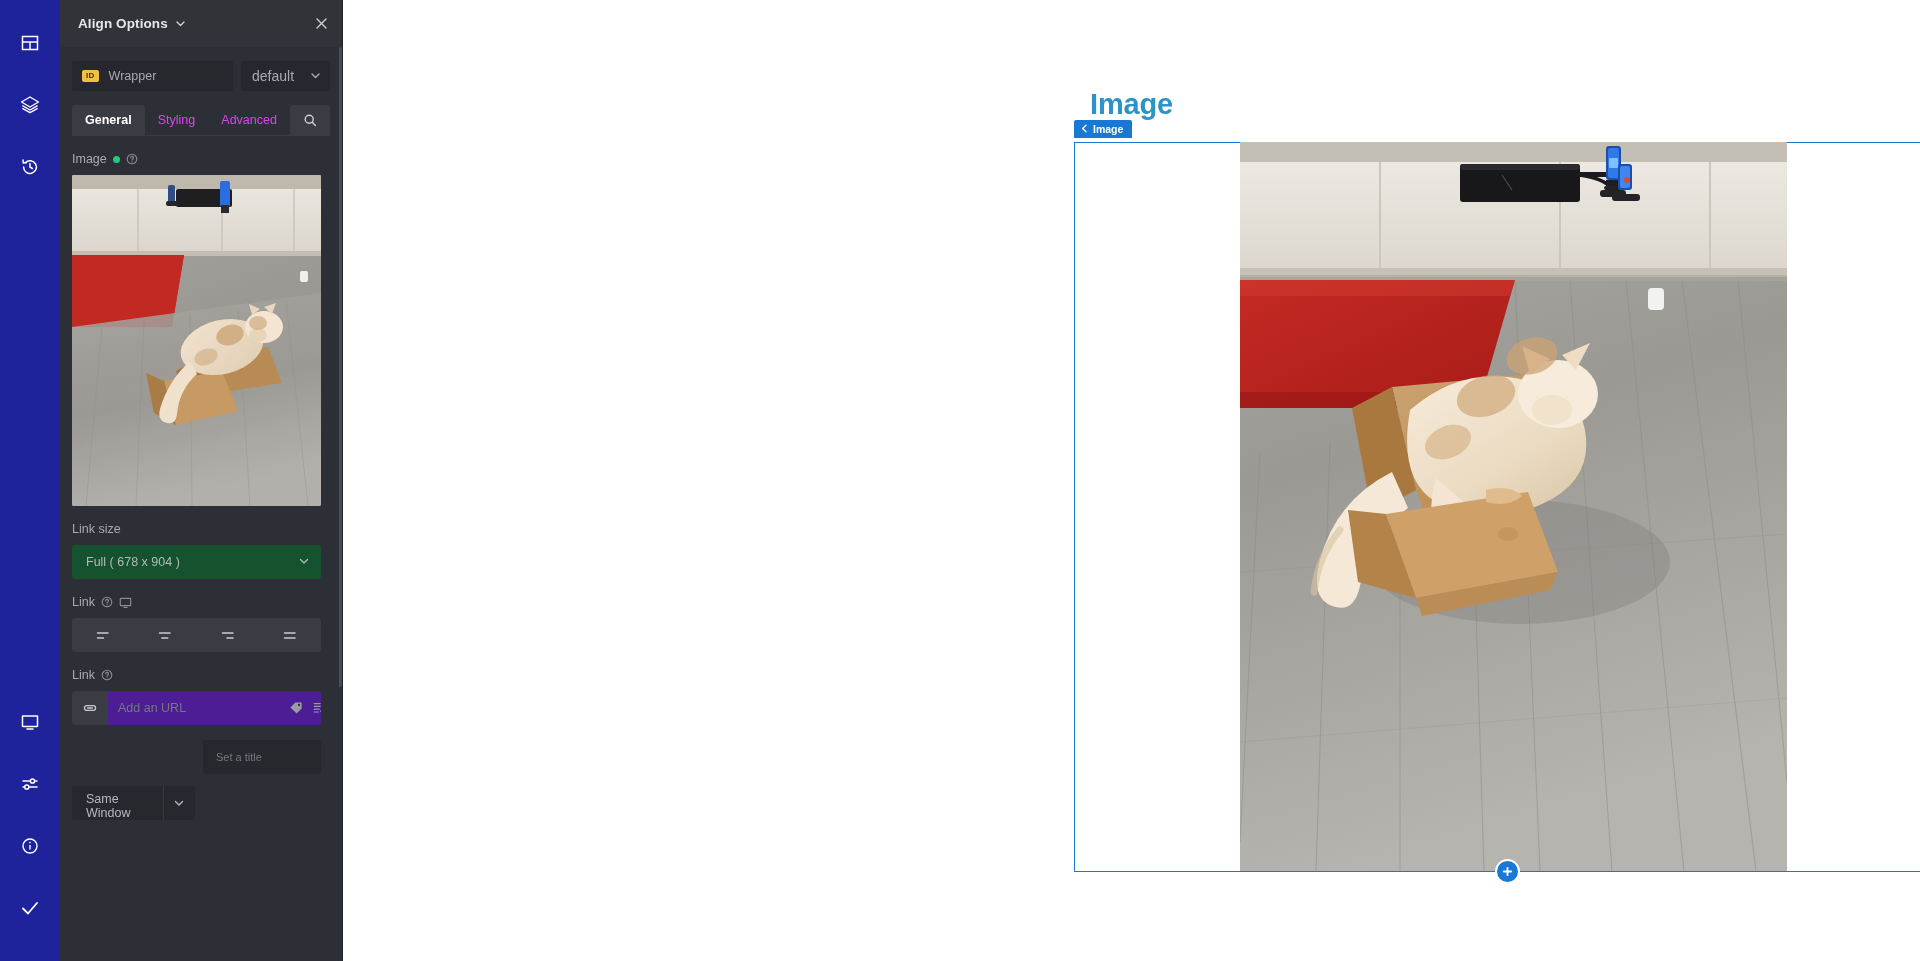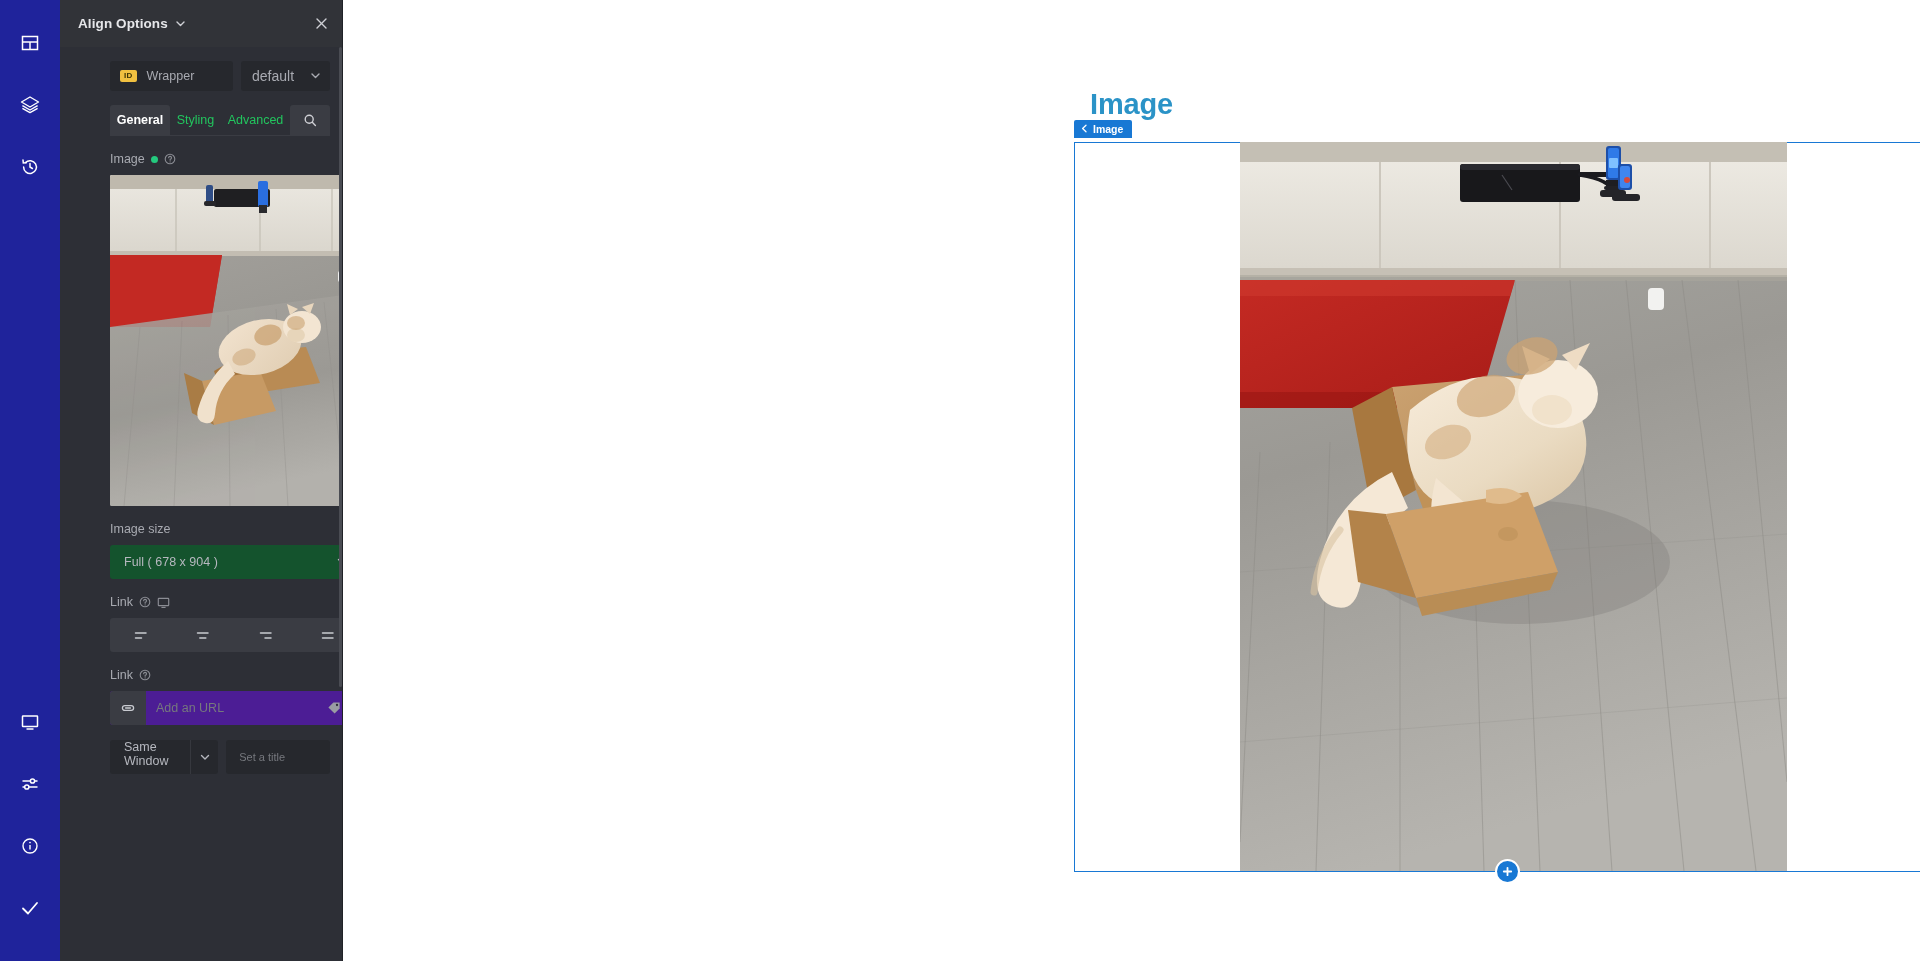--- a/index.html
+++ b/index.html
@@ -47,21 +47,21 @@
   }
   .panel-title {
     color: #e6e7ea;
     font-size: 13.5px;
     font-weight: bold;
     letter-spacing: 0.1px;
   }
   .title-caret { margin-left: 7px; display: flex; align-items: center; cursor: pointer; }
   .panel-close { margin-left: auto; cursor: pointer; display: flex; align-items: center; }
 
-  .panel-body { flex: 1 1 auto; overflow: hidden; position: relative; padding-left: 38px; }
+  .panel-body { flex: 1 1 auto; overflow: hidden; position: relative; }
 
   
   .selector-row {
     display: flex; gap: 8px;
     padding: 14px 12px 0 12px;
   }
   .sel-wrapper {
     flex: 1 1 auto;
     height: 30px;
     background: #26282d;
@@ -99,21 +99,21 @@
   .tabs {
     display: flex;
     margin-top: 14px;
     padding: 0 12px;
     align-items: stretch;
   }
   .tab {
     flex: 1 1 auto;
     height: 30px;
     display: flex; align-items: center; justify-content: center;
-    color: #22c55e;
+    color: #d946ef;
     font-size: 12.5px;
     cursor: pointer;
     background: transparent;
     border-top-left-radius: 3px;
     border-top-right-radius: 3px;
   }
   .tab.active { background: #3a3c43; color: #ffffff; font-weight: bold; }
   .tab-search {
     width: 40px; height: 30px;
     display: flex; align-items: center; justify-content: center;
@@ -192,23 +192,24 @@
   }
   .link-input::placeholder { color: #76787e; }
   .link-trailing { display: flex; align-items: center; gap: 9px; padding-right: 11px; }
   .link-trailing span { display: flex; cursor: pointer; }
 
   .link-bottom-row { display: flex; gap: 8px; margin-top: 15px; }
   .window-select {
     width: 123px; height: 34px;
     background: #26282d;
     border-radius: 3px;
-    display: flex; align-items: flex-start;
+    display: flex; align-items: flex-end;
     cursor: pointer;
     overflow: hidden;
+    margin-top: 46px;
   }
   .window-select-label {
     flex: 1 1 auto;
     color: #b6b8bf; font-size: 12.5px;
     padding-left: 14px;
   }
   .window-select-caret {
     width: 34px; height: 34px;
     display: flex; align-items: center; justify-content: center;
     border-left: 1px solid #36383e;
@@ -476,21 +477,21 @@
                 <ellipse cx="186" cy="148" rx="9" ry="7" fill="#c9a171" opacity="0.6"></ellipse>
                 <ellipse cx="134" cy="182" rx="12" ry="8" fill="#c9a171" opacity="0.5" transform="rotate(-20 134 182)"></ellipse>
               </g>
               <rect x="228" y="96" width="8" height="11" rx="2" fill="#efefef"></rect>
             </svg>
           </div>
         </div>
 
         <div class="field">
           <div class="field-label-row">
-            <span class="field-label">Image size</span>
+            <span class="field-label">Link size</span>
           </div>
           <div class="select-box">
             <span class="select-value">Full ( 678 x 904 )</span>
             <span>
               <svg width="12" height="12" viewBox="0 0 12 12" fill="none" stroke="#b6b8bf" stroke-width="1.4" stroke-linecap="round" stroke-linejoin="round">
                 <polyline points="2.5,4.5 6,8 9.5,4.5"></polyline>
               </svg>
             </span>
           </div>
         </div>

